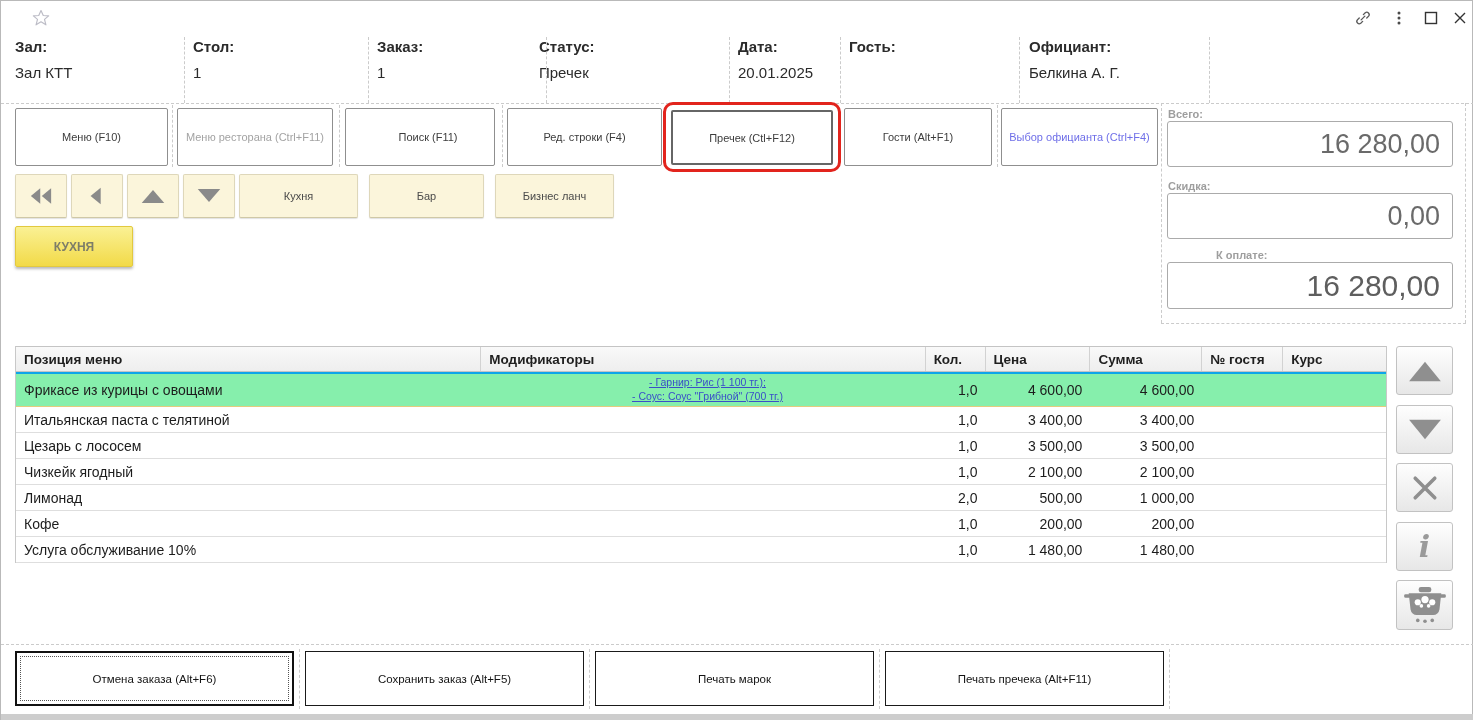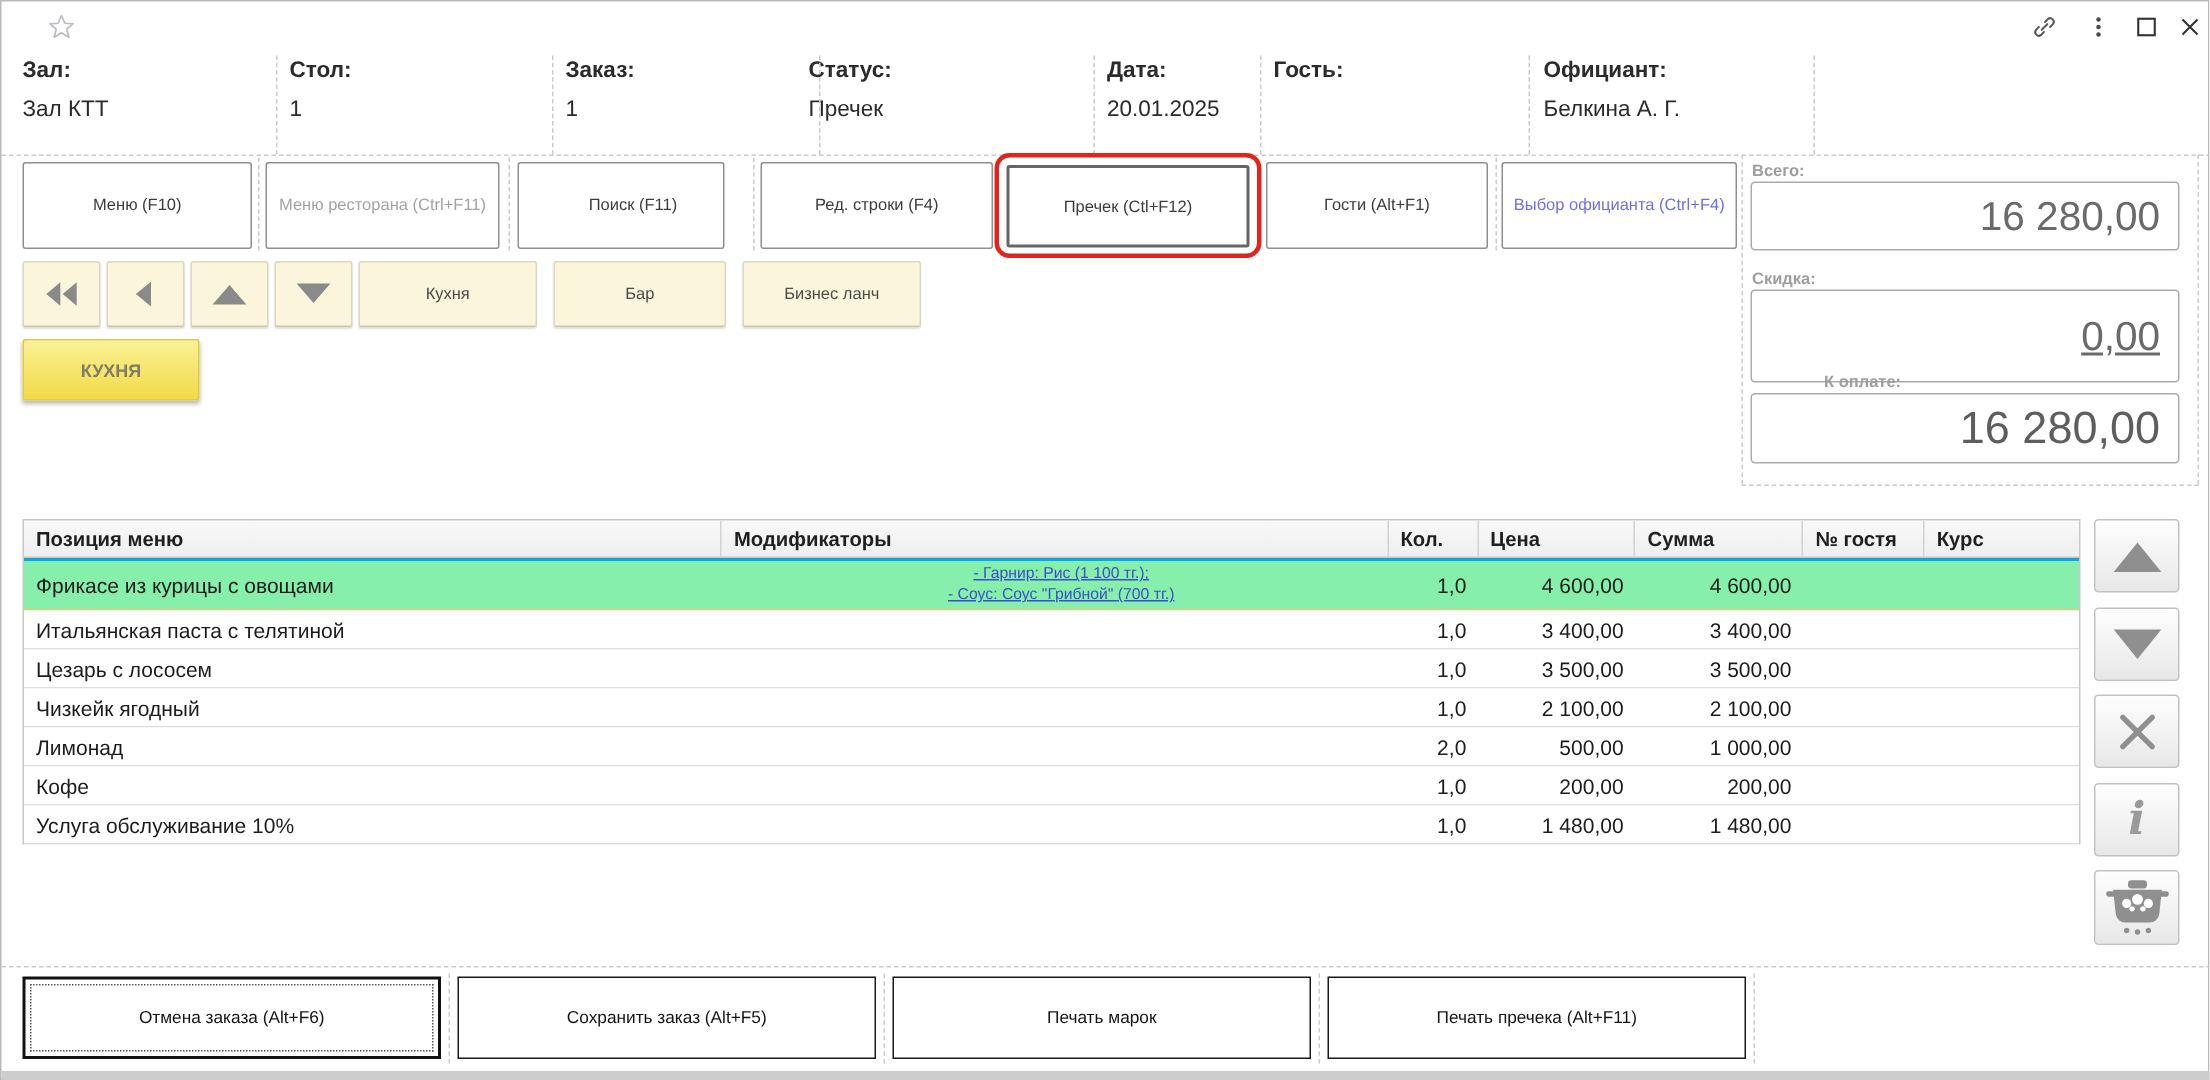--- a/index.html
+++ b/index.html
@@ -136,31 +136,31 @@
   <div class="dash-v" style="left:1464px;top:102px;height:220px;"></div>
   <div class="dash-h" style="left:1160px;top:322px;width:305px;"></div>
   <div class="dash-h" style="left:0;top:643px;width:1473px;"></div>
   <div class="dash-v" style="left:298px;top:648px;height:60px;"></div>
   <div class="dash-v" style="left:588px;top:648px;height:60px;"></div>
   <div class="dash-v" style="left:878px;top:648px;height:60px;"></div>
   <div class="dash-v" style="left:1168px;top:648px;height:60px;"></div>
 
   <div class="tbar-btn" style="left:14px;width:153px;">Меню (F10)</div>
   <div class="tbar-btn disabled" style="left:176px;width:156px;">Меню ресторана (Ctrl+F11)</div>
-  <div class="tbar-btn" style="left:344px;width:138px;padding-left:16px;">Поиск (F11)</div>
+  <div class="tbar-btn" style="left:344px;width:150px;padding-left:16px;">Поиск (F11)</div>
   <div class="tbar-btn" style="left:506px;width:155px;">Ред. строки (F4)</div>
   <div class="ring" style="left:662px;top:101px;width:178px;height:70px;"></div>
   <div class="tbar-btn prechek" style="left:670px;top:109px;width:162px;height:55px;">Пречек (Ctl+F12)</div>
   <div class="tbar-btn" style="left:843px;width:148px;">Гости (Alt+F1)</div>
   <div class="tbar-btn accent" style="left:1000px;width:157px;">Выбор официанта (Ctrl+F4)</div>
 
   <div class="tot-lab" style="left:1167px;top:107px;text-align:right;">Всего:</div>
   <div class="tot-box" style="left:1166px;top:120px;width:286px;height:46px;">16 280,00</div>
   <div class="tot-lab" style="left:1167px;top:179px;">Скидка:</div>
-  <div class="tot-box" style="left:1166px;top:192px;width:286px;height:62px;text-decoration:underline;">0,00</div>
+  <div class="tot-box" style="left:1166px;top:192px;width:286px;height:46px;">0,00</div>
   <div class="tot-lab" style="left:1215px;top:248px;">К оплате:</div>
   <div class="tot-box big" style="left:1166px;top:261px;width:286px;height:47px;">16 280,00</div>
 
   <div class="cream" style="left:14px;width:52px;">
     <svg width="28" height="22" viewBox="0 0 36 24" fill="#8A8A8A">
         <polygon points="17,2 17,22 5,12"></polygon>
         <polygon points="31,2 31,22 19,12"></polygon>
       </svg>
   </div>
   <div class="cream" style="left:70px;width:52px;">

